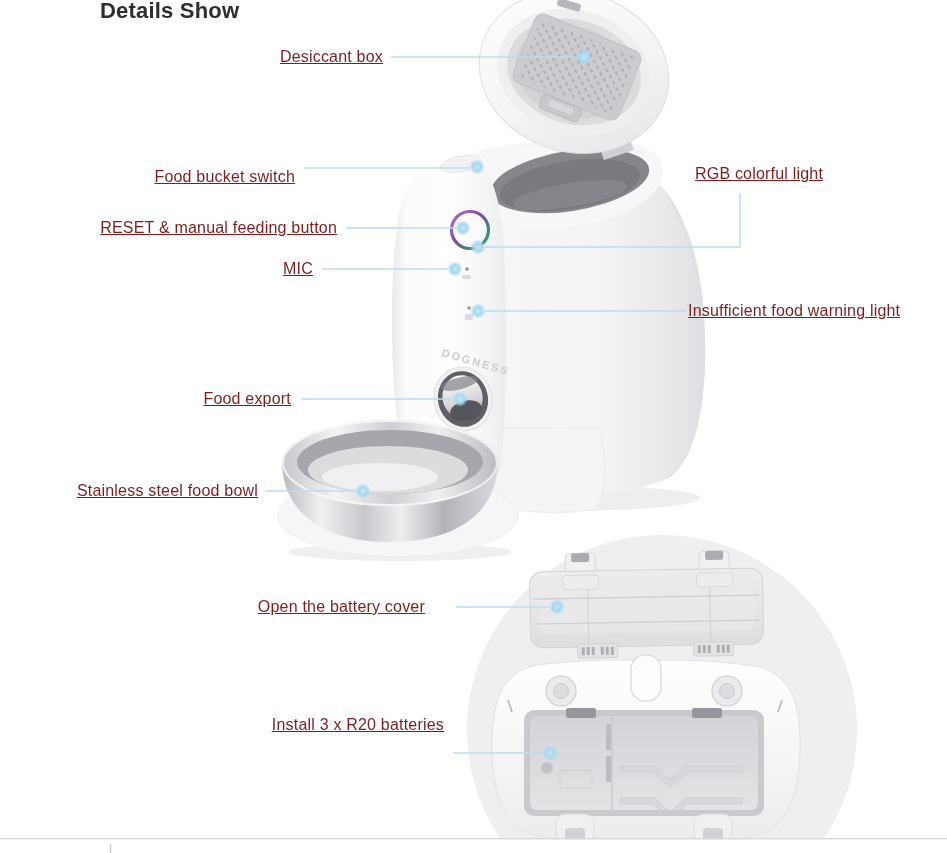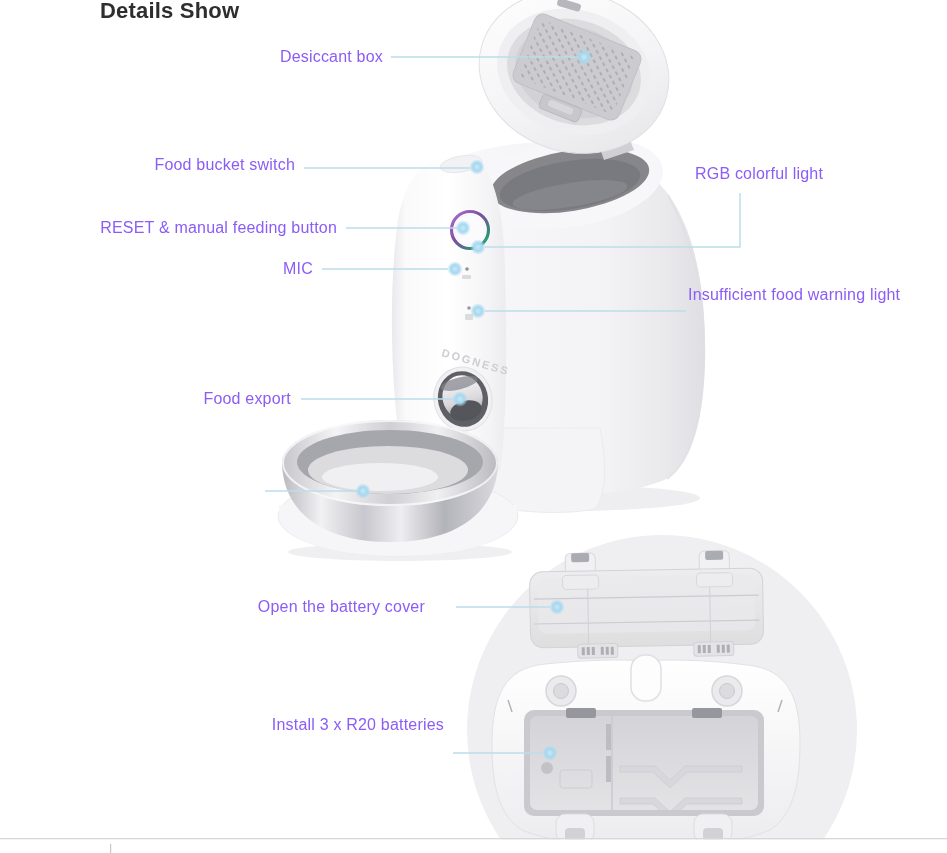--- a/index.html
+++ b/index.html
@@ -8,29 +8,29 @@
     overflow:hidden;font-family:"Liberation Sans","DejaVu Sans",sans-serif;
   }
   #art{position:absolute;left:0;top:0;z-index:1;}
   .page-title{
     position:absolute;left:100px;top:-2px;z-index:3;
     font-size:22px;font-weight:700;color:#2e2e2e;letter-spacing:.2px;
     white-space:nowrap;
   }
   .callout-label{
     position:absolute;z-index:3;white-space:nowrap;
-    font-size:16px;line-height:18px;color:#8b5cf6;letter-spacing:.2px;
+    font-size:16px;line-height:18px;color:#7f1d1d;letter-spacing:.2px;text-decoration:underline;
   }
   
   .lbl-desiccant      {right:564px;top:48px;}
-  .lbl-bucket-switch  {right:652px;top:156px;}
+  .lbl-bucket-switch  {right:652px;top:168px;}
   .lbl-rgb            {left:695px;top:165px;}
   .lbl-reset          {right:610px;top:219px;margin-left:40px;}
   .lbl-mic            {right:634px;top:260px;margin-left:48px;}
-  .lbl-warning        {left:688px;top:286px;}
+  .lbl-warning        {left:688px;top:302px;}
   .lbl-food-export    {right:656px;top:390px;text-align:center;}
   .lbl-bowl           {right:689px;top:482px;}
   .lbl-cover          {right:522px;top:598px;}
   .lbl-batteries      {right:503px;top:716px;}
 </style>
 </head>
 <body>
 
 <div id="stage">
 
@@ -298,15 +298,16 @@
 
   <div class="page-title">Details Show</div>
 
   <div class="callout-label lbl-desiccant">Desiccant box</div>
   <div class="callout-label lbl-bucket-switch">Food bucket switch</div>
   <div class="callout-label lbl-rgb">RGB colorful light</div>
   <div class="callout-label lbl-reset">RESET &amp; manual feeding button</div>
   <div class="callout-label lbl-mic">MIC</div>
   <div class="callout-label lbl-warning">Insufficient food warning light</div>
   <div class="callout-label lbl-food-export">Food export</div>
+  <div class="callout-label lbl-bowl">Stainless steel food bowl</div>
   <div class="callout-label lbl-cover">Open the battery cover</div>
   <div class="callout-label lbl-batteries">Install 3 x R20 batteries</div>
 </div>
 
 </body></html>

